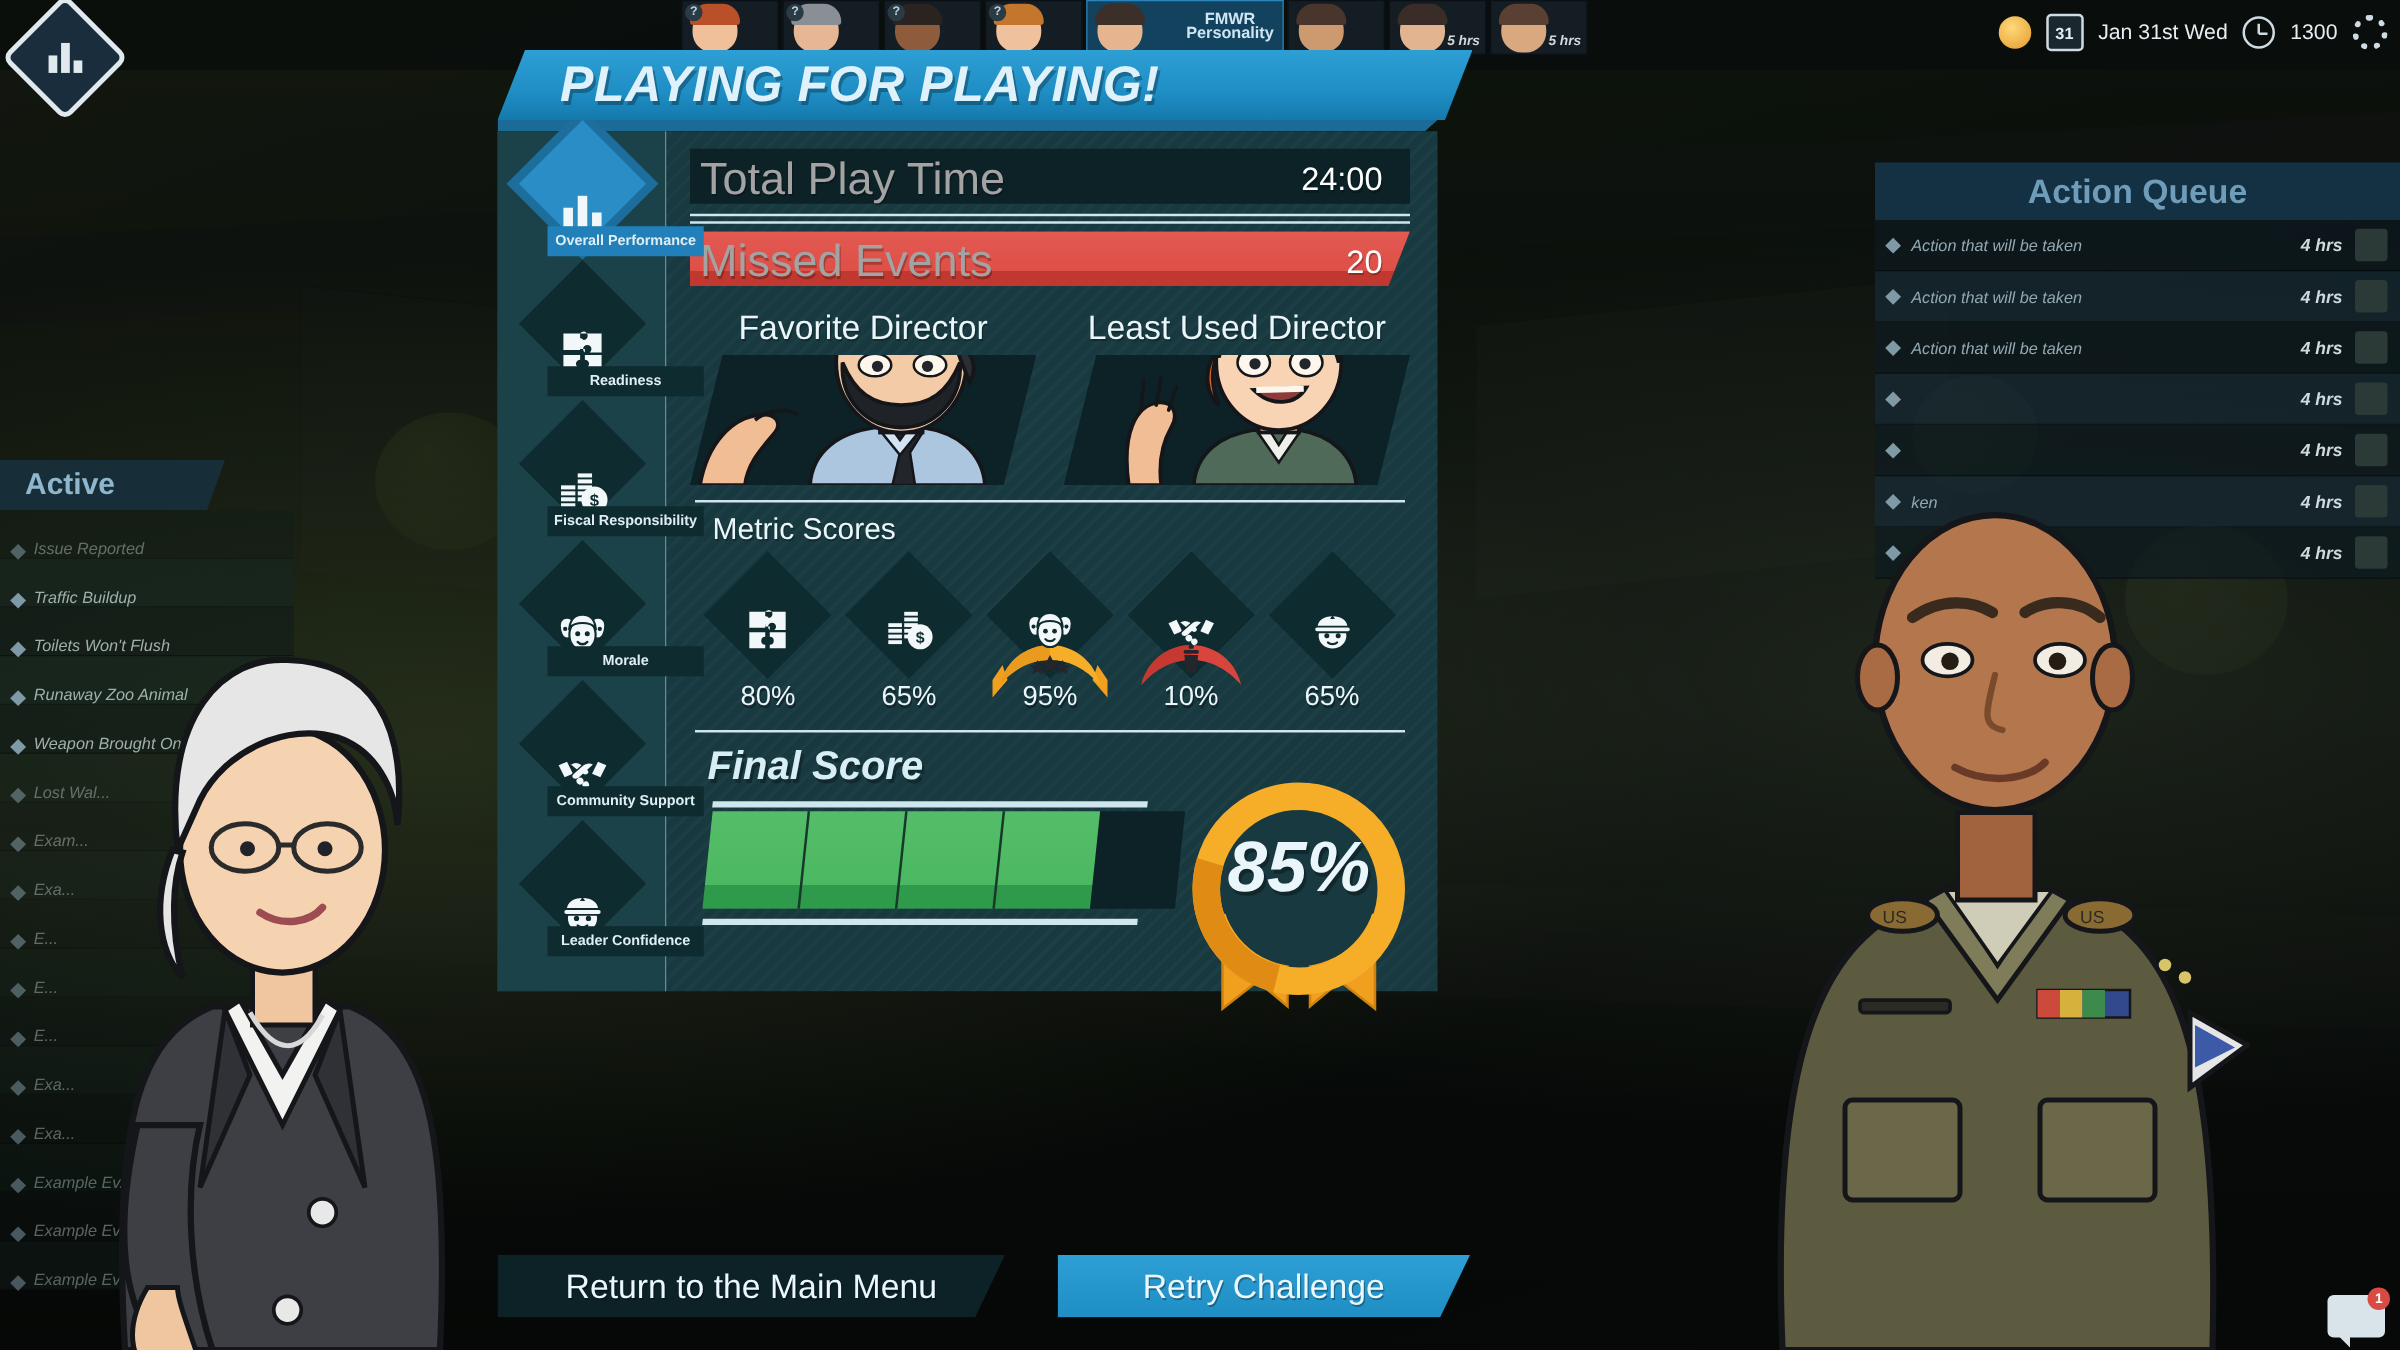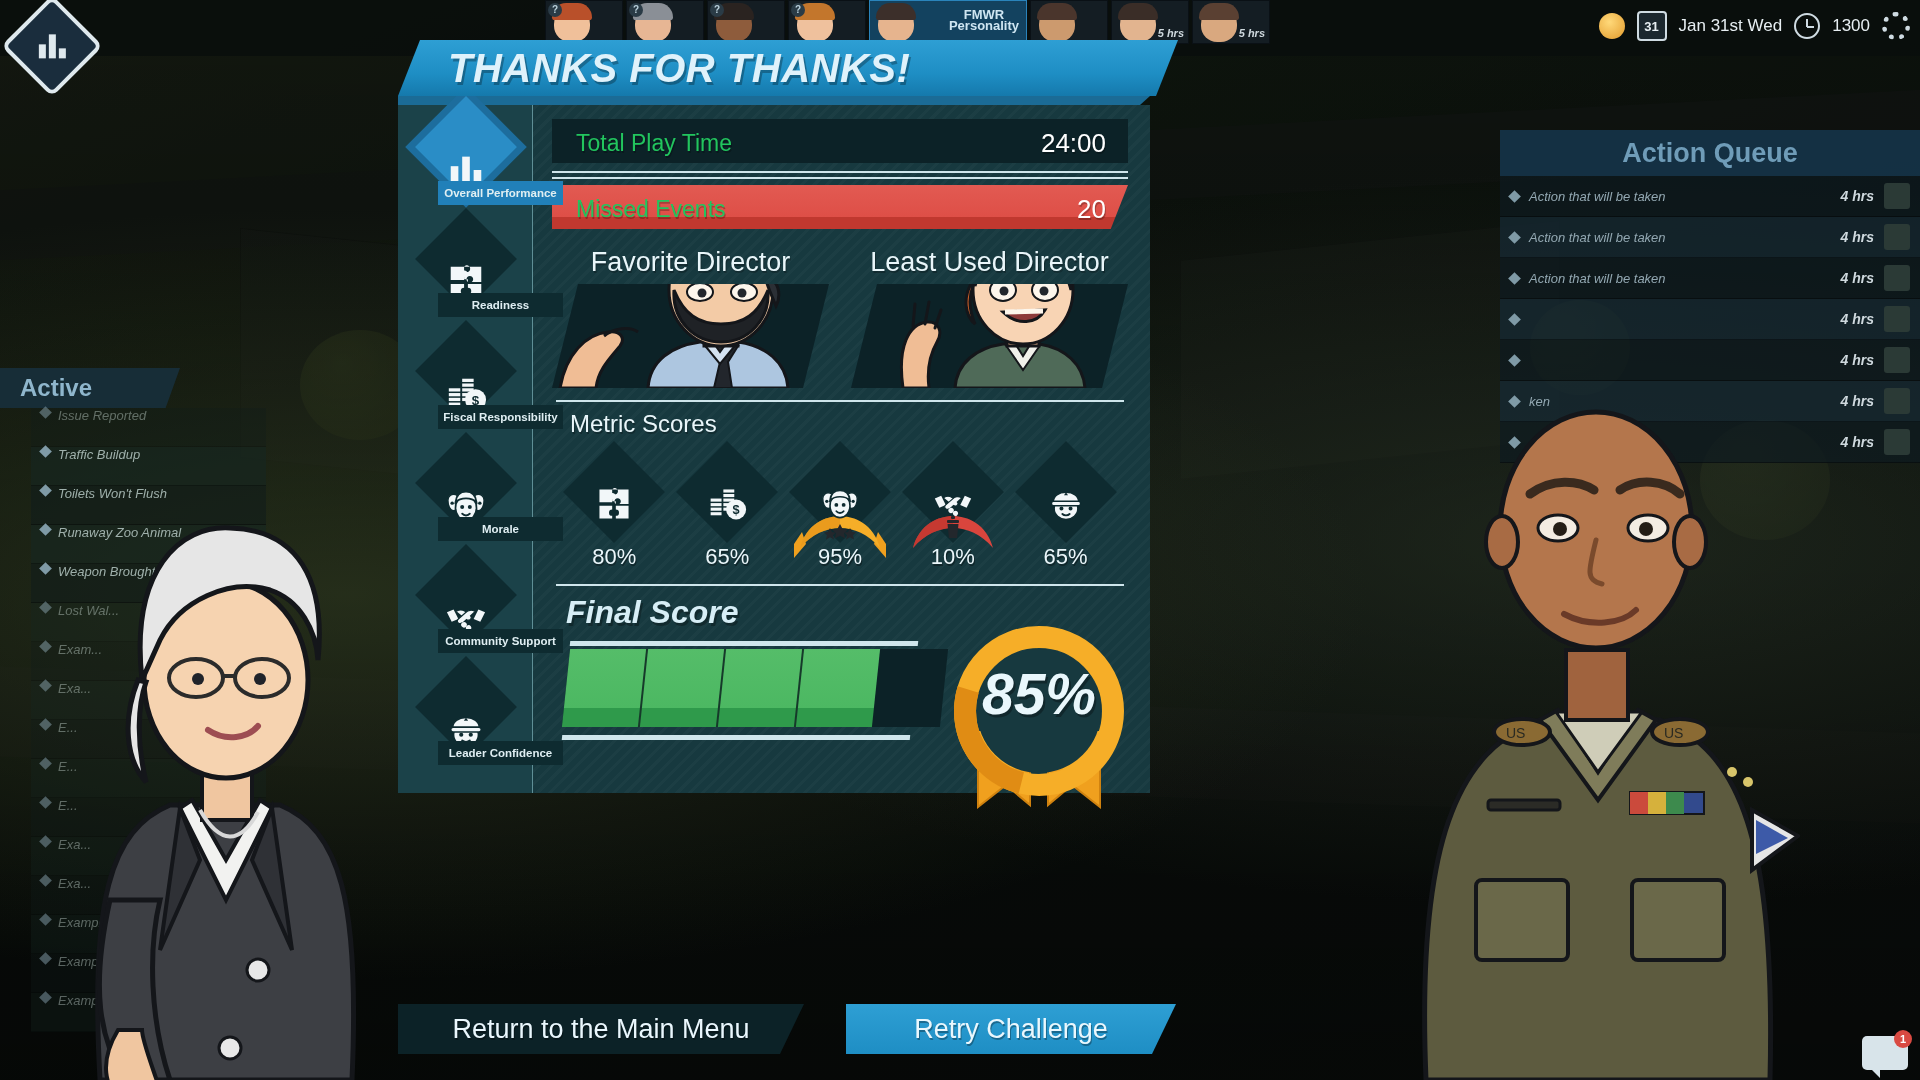--- a/index.html
+++ b/index.html
@@ -118,26 +118,25 @@
     position:absolute; left:0; top:368px; width:260px; height:500px;
     z-index:3;
   }
   #activeHdr{
     width:180px;height:40px;background:rgba(24,48,62,.85);
     color:#8fb6cc;font-size:24px;font-weight:bold;
     display:flex;align-items:center;padding-left:20px;
     clip-path: polygon(0 0, 100% 0, 92% 100%, 0 100%);
   }
   .actRow{
-    height:39px; width:235px; display:flex; align-items:flex-start;
+    height:39px; width:235px; display:flex; align-items:flex-end;
     padding-left:10px; gap:8px;
     color:#9fb0ab; font-size:13px; font-style:italic;
     background:rgba(16,28,26,.6);
     border-bottom:1px solid rgba(0,0,0,.35);
-    margin-left:31px;
   }
   .actRow:nth-child(even){ background:rgba(22,38,34,.6); }
   .dia{ width:9px;height:9px;background:#7f9aa6;transform:rotate(45deg); flex:0 0 auto;}
 
   
   #queuePanel{
     position:absolute; right:0; top:130px; width:420px; height:300px; z-index:3;
   }
   #queueHdr{
     width:420px;height:46px;background:rgba(21,52,73,.9);
@@ -228,22 +227,22 @@
   }
 
   .statRow{
     position:relative; height:48px; margin-top:6px;
     display:flex; align-items:center;
   }
   .statRow .bar{
     position:absolute; left:0; top:0; height:44px; width:100%;
   }
   .statRow .label{
-    position:relative; z-index:2; font-size:23px; color:#22c55e;
-    padding-left:24px; text-shadow: 1px 2px 0 rgba(0,0,0,.25);
+    position:relative; z-index:2; font-size:36px; color:#a3a3a3;
+    padding-left:8px; text-shadow: 1px 2px 0 rgba(0,0,0,.25);
   }
   .statRow .val{
     position:relative; z-index:2; margin-left:auto; padding-right:22px;
     font-size:26px; color:#ffffff; text-shadow: 1px 2px 0 rgba(0,0,0,.25);
   }
   .bar.dark{ background:#0c2227; }
   .bar.green{
     background:linear-gradient(180deg,#5bc16c 0%,#4dbb62 72%, #2e9a4a 72%, #2e9a4a 100%);
     clip-path: polygon(0 0, 100% 0, 97% 100%, 0 100%);
   }
@@ -643,21 +642,21 @@
   <circle cx="180" cy="249" r="7" fill="#241d16"></circle>
   <circle cx="266" cy="249" r="7" fill="#241d16"></circle>
 
   <path d="M216 260 C208 292 206 300 222 304" fill="none" stroke="#7a4a2c" stroke-width="5" stroke-linecap="round"></path>
 
   <path d="M184 334 C210 348 242 344 256 330" fill="none" stroke="#6a3a28" stroke-width="6" stroke-linecap="round"></path>
 </svg>
 
 <div id="bannerShadow"></div>
 <div id="banner">
-  <div id="bannerTxt">THANKS FOR THANKS!</div>
+  <div id="bannerTxt">PLAYING FOR PLAYING!</div>
 </div>
 
 <div id="panel">
 
   <div id="metricNav">
       <div class="navItem active">
         <div class="navDia"></div>
                  <div class="navIcon">
           <svg width="42" height="42" viewBox="0 0 44 44">
             <rect x="6" y="18" width="8" height="16" fill="#f2f7f9"></rect>

